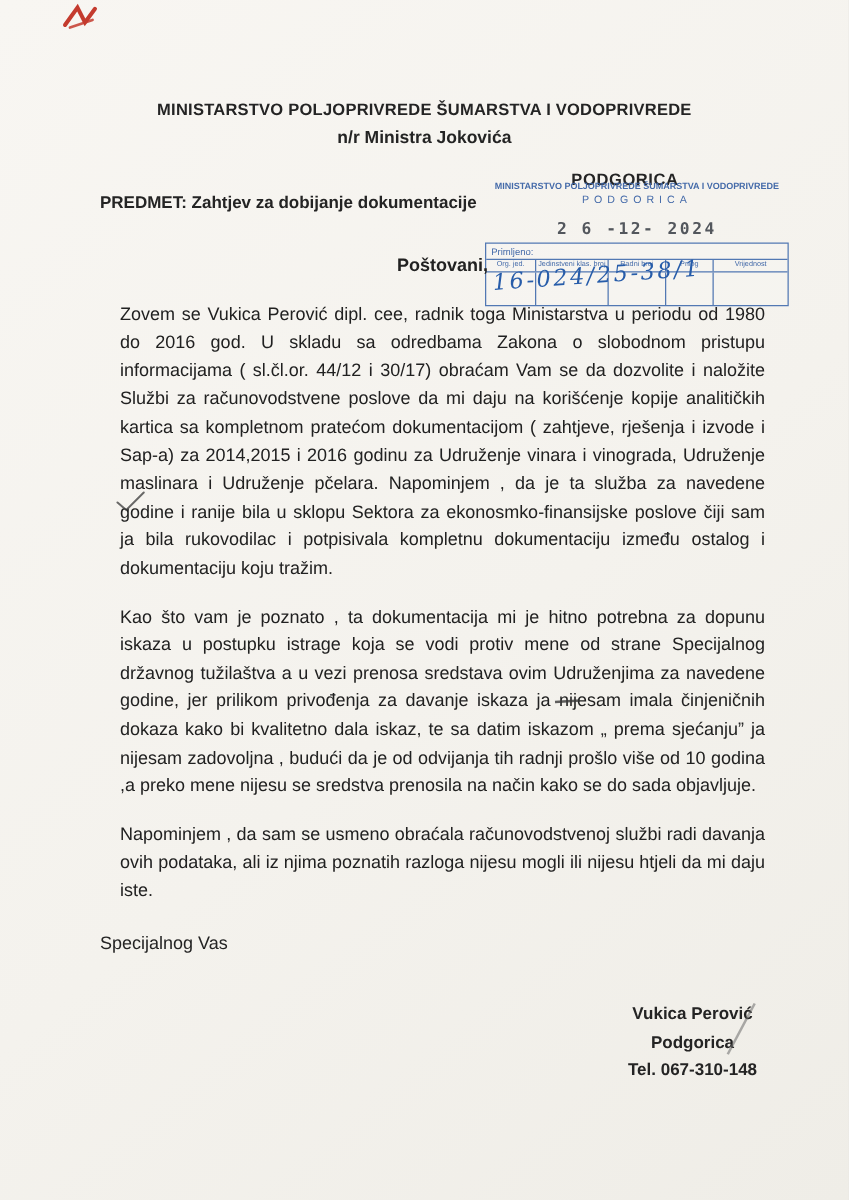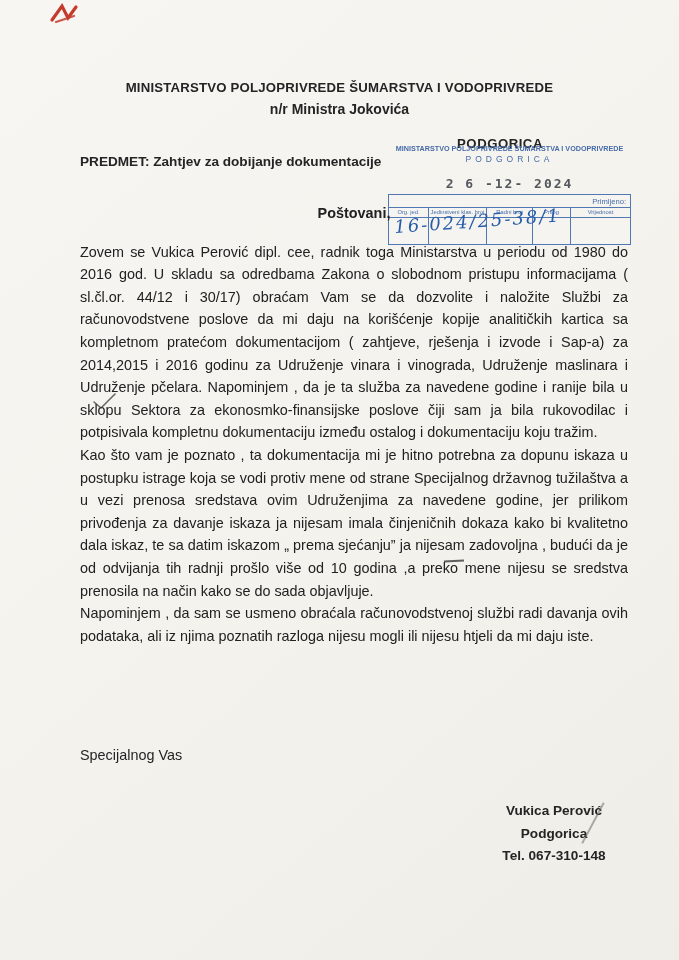--- a/index.html
+++ b/index.html
@@ -30,21 +30,21 @@
     font-family:"DejaVu Serif",serif; font-style:italic;
     font-size:10px; color:#7d92b8; text-align:center; opacity:.85;
   }
   .s-min { font-size:7.2px; font-weight:bold; color:#3c64a6; text-align:center; margin-top:1px; }
   .s-city { font-size:8.5px; color:#3c64a6; text-align:center; letter-spacing:4px; margin-top:1px; }
   .s-date {
     font-family:"DejaVu Sans Mono",monospace; font-size:13px; font-weight:bold;
     color:#4b4f56; text-align:center; letter-spacing:2px; margin-top:12px;
   }
   .s-table { border:1.5px solid #4a72b0; margin-top:3px; position:relative; background:rgba(255,255,255,.15); }
-  .s-received { font-size:7.6px; color:#3c64a6; padding:2px 4px 1px; border-bottom:1px solid #4a72b0;text-align:right; }
+  .s-received { font-size:7.6px; color:#3c64a6; padding:2px 4px 1px; border-bottom:1px solid #4a72b0; }
   .s-row { display:flex; }
   .s-head { border-bottom:1px solid #4a72b0; }
   .s-col {
     font-size:5.8px; color:#3c64a6; text-align:center; padding:1px 1px;
     border-right:1px solid #4a72b0; line-height:6.5px;
   }
   .s-col:last-child { border-right:none; }
   .c1 { flex:0 0 40px; } .c2 { flex:0 0 58px; } .c3 { flex:0 0 46px; } .c4 { flex:0 0 38px; } .c5 { flex:1; }
   .s-empty { height:26px; }
   .s-empty .s-col { font-size:0; }
@@ -53,21 +53,21 @@
     font-family:"DejaVu Serif",serif; font-style:italic;
     font-size:18px; color:#1c54a6; letter-spacing:2px;
     transform:rotate(-4deg); white-space:nowrap;
   }
   
   .body-text {
     position:absolute; left:80px; top:202px; width:548px;
     font-size:14.4px; line-height:22.6px; text-align:justify; color:#212121;
   }
   .salutation { text-align:center; margin-bottom:16px;font-weight:bold; }
-  .body-text p { margin:0; }
+  .body-text p { margin:16px; }
   .closing { position:absolute; left:80px; top:744px; font-size:14.4px; line-height:23.5px; }
   .signature {
     position:absolute; left:478px; top:800px; width:152px;
     text-align:center; font-weight:bold; font-size:13.6px; line-height:22.6px;
   }
   
   .tick { position:absolute; left:92px; top:392px; }
   .underline-mark {
     position:absolute; left:444px; top:560px; width:20px; height:2px;
     background:#3a3a3a; transform:rotate(-3deg); opacity:.8;

